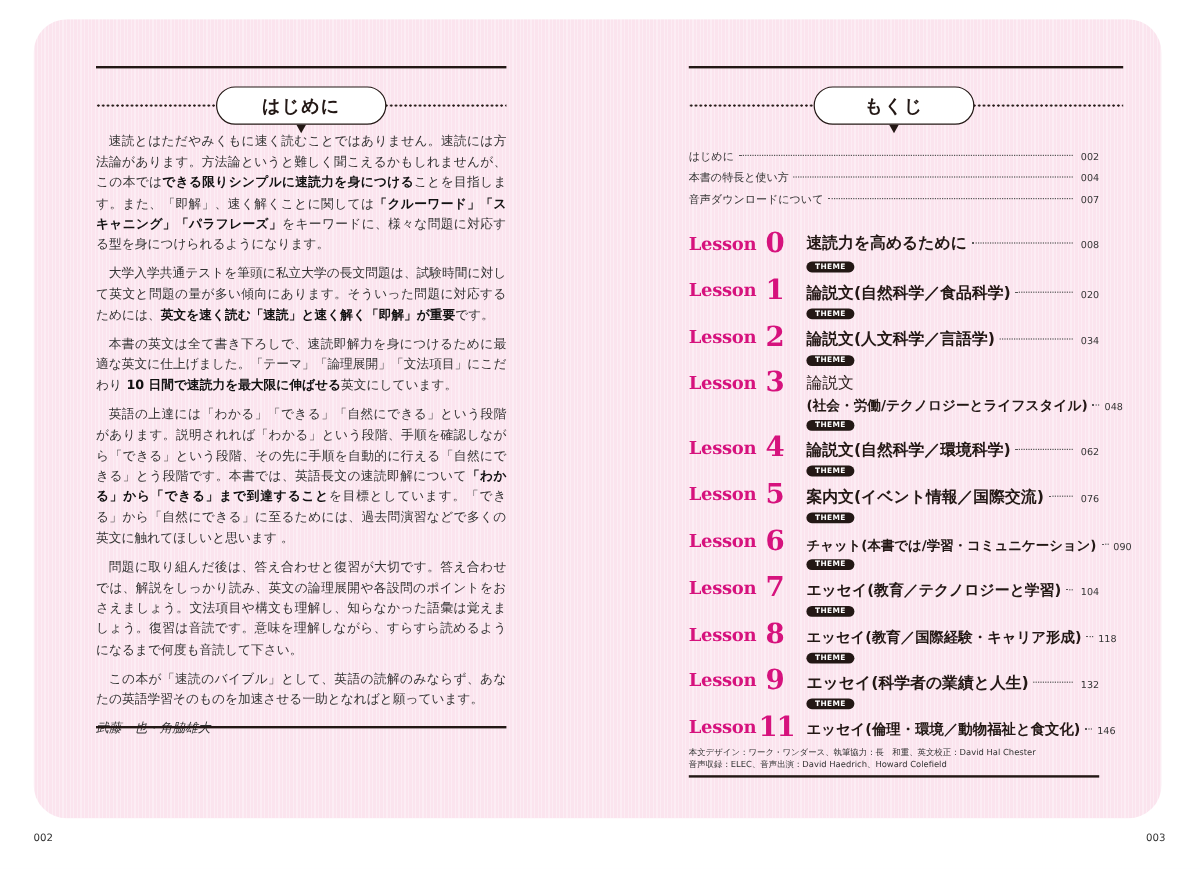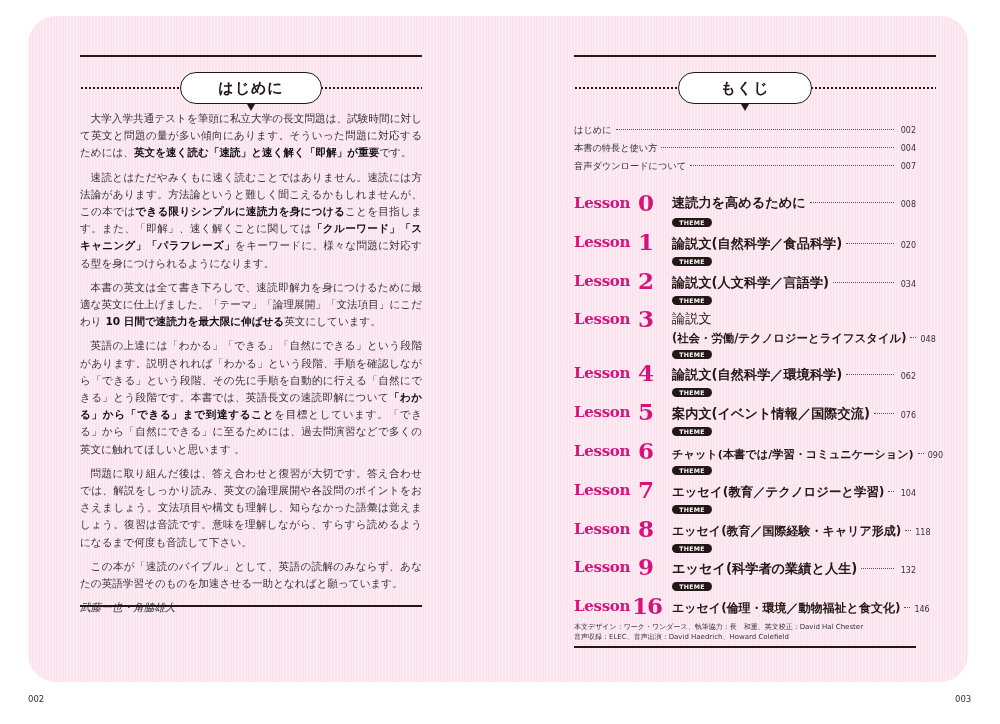--- a/index.html
+++ b/index.html
@@ -100,22 +100,22 @@
     <div class="rule-solid rule-top"></div>
     <div class="title-row">
       <div class="dots"></div>
       <div class="bubble">
         <span>はじめに</span>
         <span class="pointer"></span>
       </div>
     </div>
 
     <div class="intro" id="intro">
+        <p><span>速読とはただやみくもに速く読むことではありません。速読には方法論があります。方法論というと難しく聞こえるかもしれませんが、この本では</span><b>できる限りシンプルに速読力を身につける</b><span>ことを目指します。また、「即解」、速く解くことに関しては</span><b>「クルーワード」「スキャニング」「パラフレーズ」</b><span>をキーワードに、様々な問題に対応する型を身につけられるようになります。</span></p>
         <p><span>大学入学共通テストを筆頭に私立大学の長文問題は、試験時間に対して英文と問題の量が多い傾向にあります。そういった問題に対応するためには、</span><b>英文を速く読む「速読」と速く解く「即解」が重要</b><span>です。</span></p>
-        <p><span>速読とはただやみくもに速く読むことではありません。速読には方法論があります。方法論というと難しく聞こえるかもしれませんが、この本では</span><b>できる限りシンプルに速読力を身につける</b><span>ことを目指します。また、「即解」、速く解くことに関しては</span><b>「クルーワード」「スキャニング」「パラフレーズ」</b><span>をキーワードに、様々な問題に対応する型を身につけられるようになります。</span></p>
         <p><span>本書の英文は全て書き下ろしで、速読即解力を身につけるために最適な英文に仕上げました。「テーマ」「論理展開」「文法項目」にこだわり</span><b> 10 日間で速読力を最大限に伸ばせる</b><span>英文にしています。</span></p>
         <p><span>英語の上達には「わかる」「できる」「自然にできる」という段階があります。説明されれば「わかる」という段階、手順を確認しながら「できる」という段階、その先に手順を自動的に行える「自然にできる」とう段階です。本書では、英語長文の速読即解について</span><b>「わかる」から「できる」まで到達すること</b><span>を目標としています。「できる」から「自然にできる」に至るためには、過去問演習などで多くの英文に触れてほしいと思います 。</span></p>
         <p><span>問題に取り組んだ後は、答え合わせと復習が大切です。答え合わせでは、解説をしっかり読み、英文の論理展開や各設問のポイントをおさえましょう。文法項目や構文も理解し、知らなかった語彙は覚えましょう。復習は音読です。意味を理解しながら、すらすら読めるようになるまで何度も音読して下さい。</span></p>
         <p><span>この本が「速読のバイブル」として、英語の読解のみならず、あなたの英語学習そのものを加速させる一助となればと願っています。</span></p>
         <p class="signature">武藤一也・角脇雄大</p>
       </div>
 
     <div class="rule-solid rule-bottom-left"></div>
   </section>
 
@@ -255,21 +255,21 @@
         <div class="lesson-title">
           <span class="label">エッセイ(科学者の業績と人生)</span>
           <span class="leader"></span>
           <span class="pg">132</span>
         </div>
       </div>
 
       <div class="lesson">
         <span class="theme-badge">THEME</span>
         <span class="lesson-word">Lesson</span>
-        <span class="lesson-num" style="left:56px;width:34px;letter-spacing:-1px">16</span>
+        <span class="lesson-num" style="left:56px;width:34px;letter-spacing:-1px">11</span>
         <div class="lesson-title">
           <span class="label" style="font-size:12px">エッセイ(倫理・環境／動物福祉と食文化)</span>
           <span class="leader"></span>
           <span class="pg">146</span>
         </div>
       </div>
     </div>
 
     <div class="credits">
       <div>本文デザイン：ワーク・ワンダース、執筆協力：長　和重、英文校正：David Hal Chester</div>

